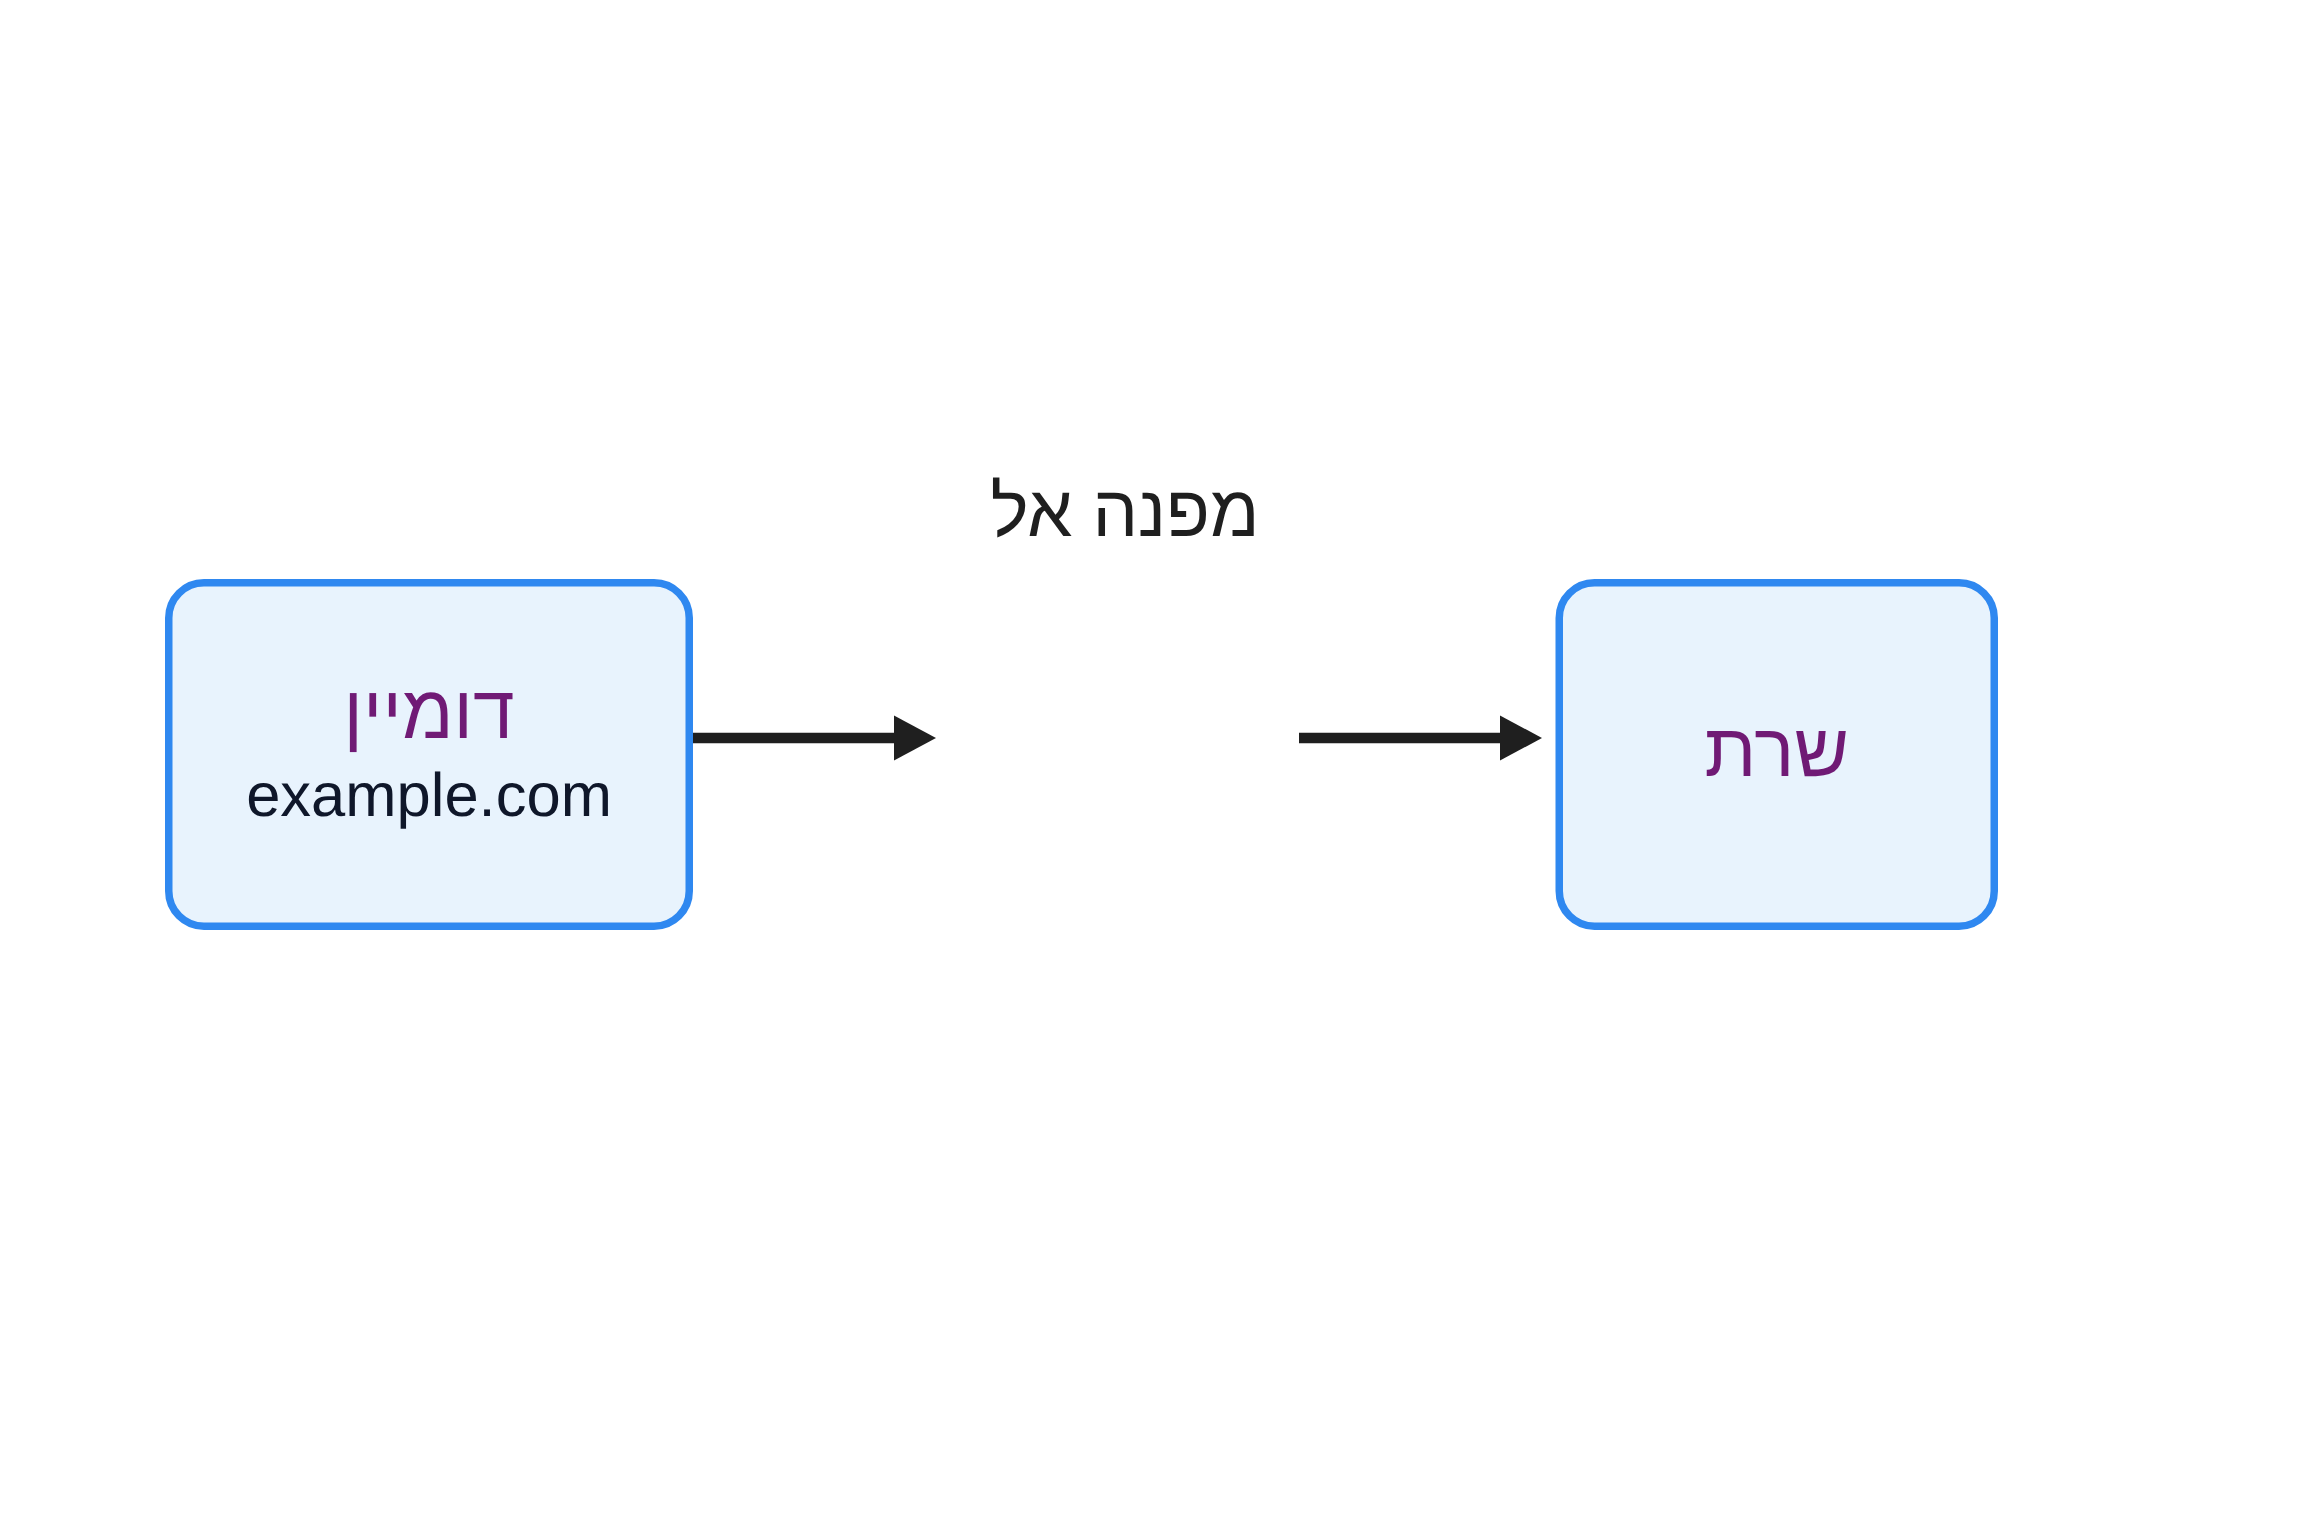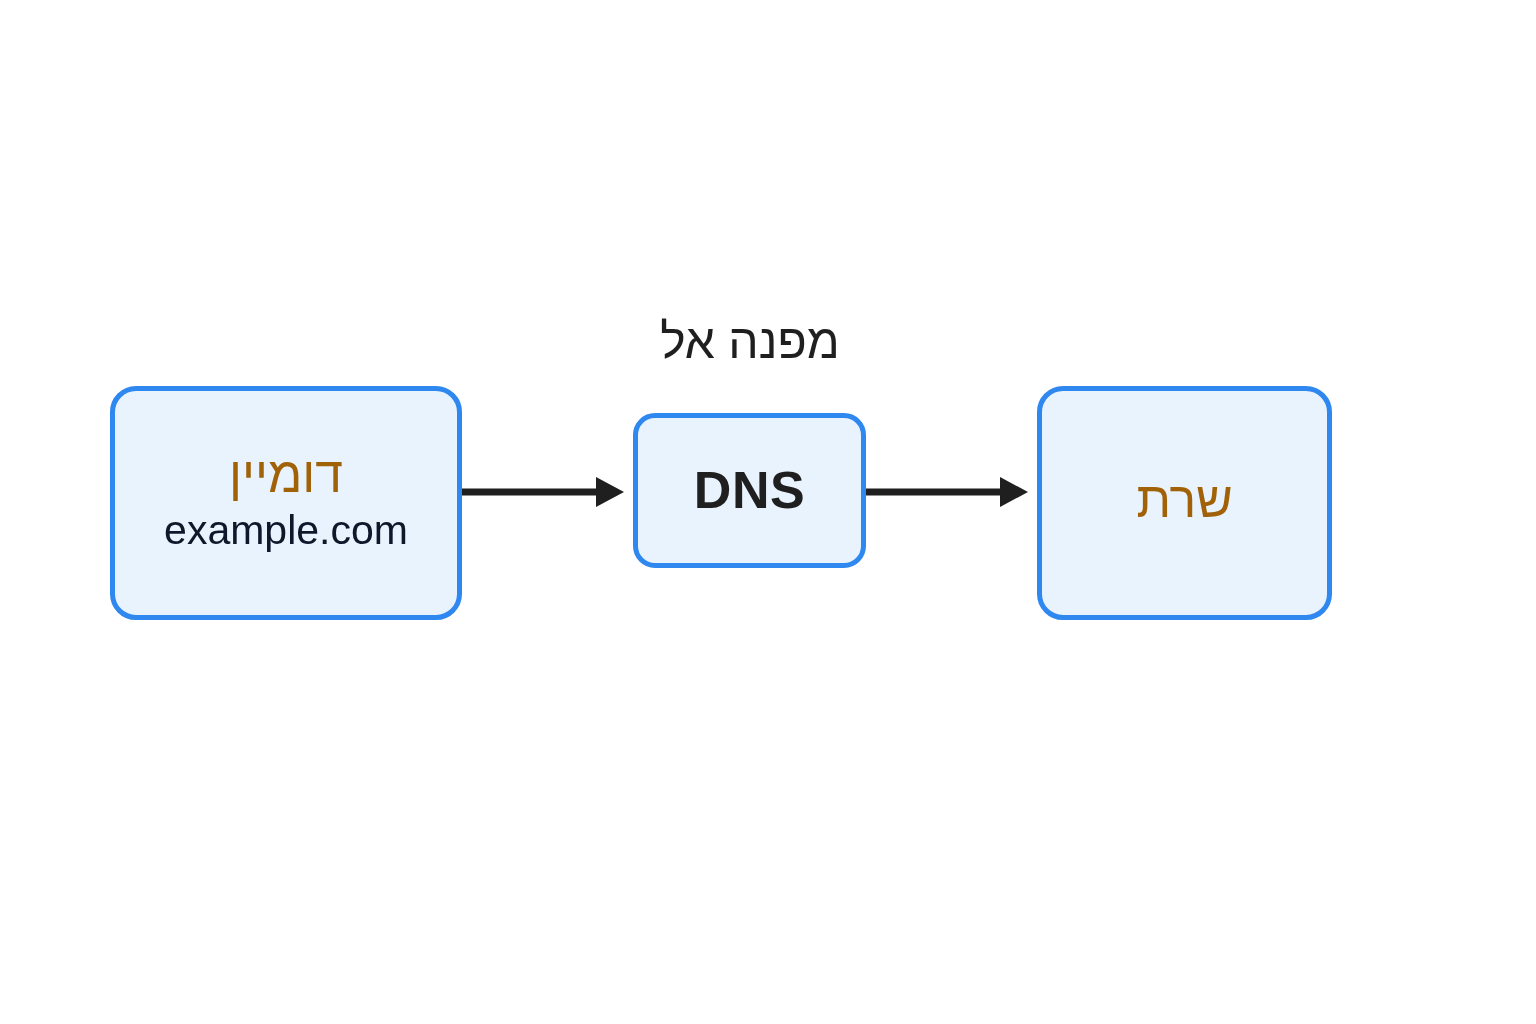--- a/index.html
+++ b/index.html
@@ -59,21 +59,21 @@
     top: 386px;
     width: 295px;
     height: 234px;
   }
 
   .node-title {
     font-size: 50px;
     font-weight: 400;
     letter-spacing: 0px;
     white-space: nowrap;
-    color: #a16207;
+    color: #701a75;
   }
 
   .node-sub {
     font-size: 41px;
     font-weight: 400;
     white-space: nowrap;
     color: #0f172a;
     direction: ltr;
     margin-top: 6px;
   }
@@ -127,23 +127,20 @@
     <div class="node-sub">example.com</div>
   </div>
 
   <div class="arrow" id="arrow-domain-dns">
     <svg viewBox="0 0 162 40" preserveAspectRatio="none" aria-hidden="true">
       <line x1="0" y1="20" x2="134" y2="20" stroke="#1f1f1f" stroke-width="7"></line>
       <polygon points="134,5 162,20 134,35" fill="#1f1f1f"></polygon>
     </svg>
   </div>
 
-  <div class="node" id="node-dns">
-    <div class="node-label-strong">DNS</div>
-  </div>
 
   <div class="arrow" id="arrow-dns-server">
     <svg viewBox="0 0 162 40" preserveAspectRatio="none" aria-hidden="true">
       <line x1="0" y1="20" x2="134" y2="20" stroke="#1f1f1f" stroke-width="7"></line>
       <polygon points="134,5 162,20 134,35" fill="#1f1f1f"></polygon>
     </svg>
   </div>
 
   <div class="node" id="node-server">
     <div class="node-title">שרת</div>

